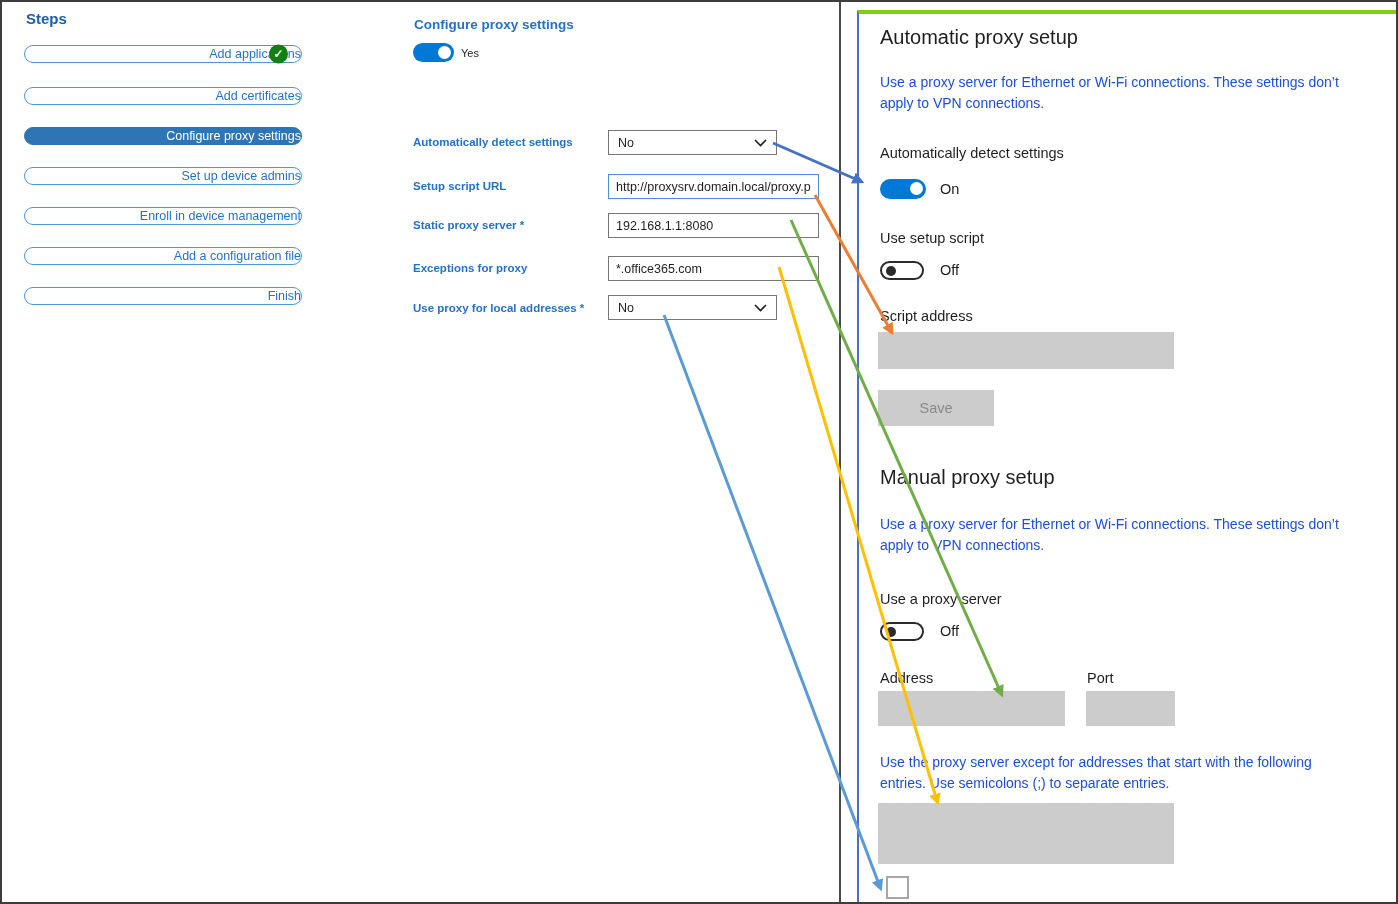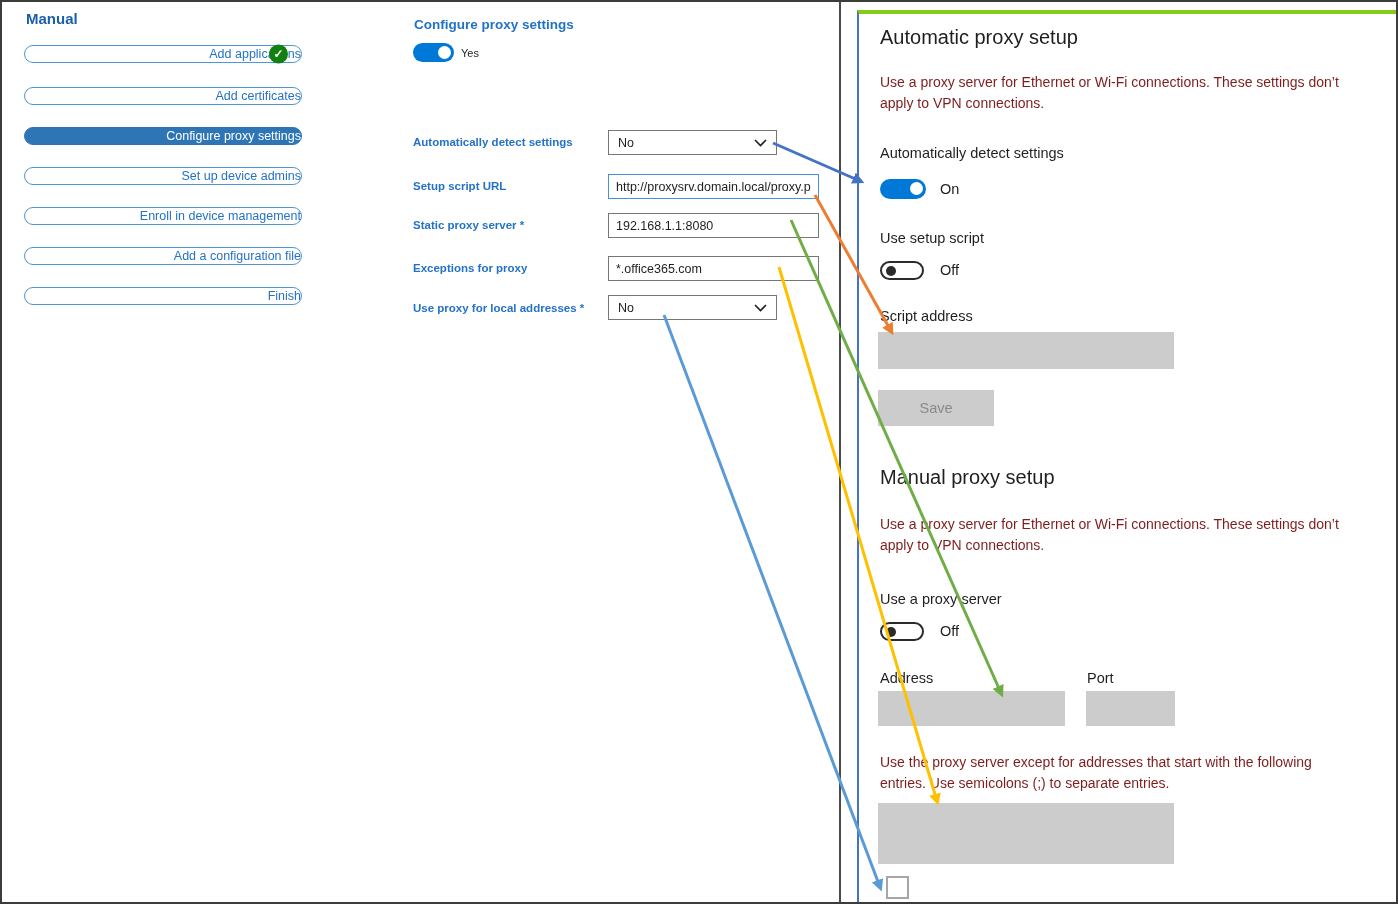--- a/index.html
+++ b/index.html
@@ -62,21 +62,21 @@
     padding:0 9px; justify-content:space-between;
   }
 
   
   .v-sep { position:absolute; left:837px; top:0; width:2px; height:100%; background:#4a4a4a; }
   .win-panel {
     position:absolute; left:855px; top:8px; right:0; bottom:0;
     background:#fff; border-left:2px solid #4472c4; border-top:4px solid #84cc16;
   }
   .wp-h { position:absolute; left:21px; font-size:20px; font-weight:400; color:#1f1f1f; }
-  .wp-p { position:absolute; left:21px; font-size:14px; line-height:21px; color:#7f1d1d; width:490px; }
+  .wp-p { position:absolute; left:21px; font-size:14px; line-height:21px; color:#1d4ed8; width:490px; }
   .wp-label { position:absolute; left:21px; font-size:14.5px; color:#1f1f1f; }
   .wp-toggle { left:21px; width:46px; height:20px; }
   .wp-toggle.off { width:44px; height:19px; border-radius:10px; }
   .wp-state { position:absolute; font-size:14.5px; color:#1f1f1f; }
   .gbox { position:absolute; background:#cccccc; border:none; }
   .save-btn {
     position:absolute; left:19px; width:116px; height:36px; background:#cccccc;
     color:#8a8a8a; font-size:14.5px; display:flex; align-items:center; justify-content:center;
     cursor:pointer;
   }
@@ -90,21 +90,21 @@
 
   
   .arrows-svg { position:absolute; left:0; top:0; pointer-events:none; }
 </style>
 </head>
 <body>
 
 <div class="stage">
 
   <div>
-    <div class="sidebar-title">Manual</div>
+    <div class="sidebar-title">Steps</div>
 
     <div class="step-btn" style="top:43px">
       <span>Add applications</span>
       <span class="check-badge">✓</span>
     </div>
     <div class="step-btn" style="top:85px">
       <span>Add certificates</span>
     </div>
     <div class="step-btn sel" style="top:125px">
       <span>Configure proxy settings</span>

